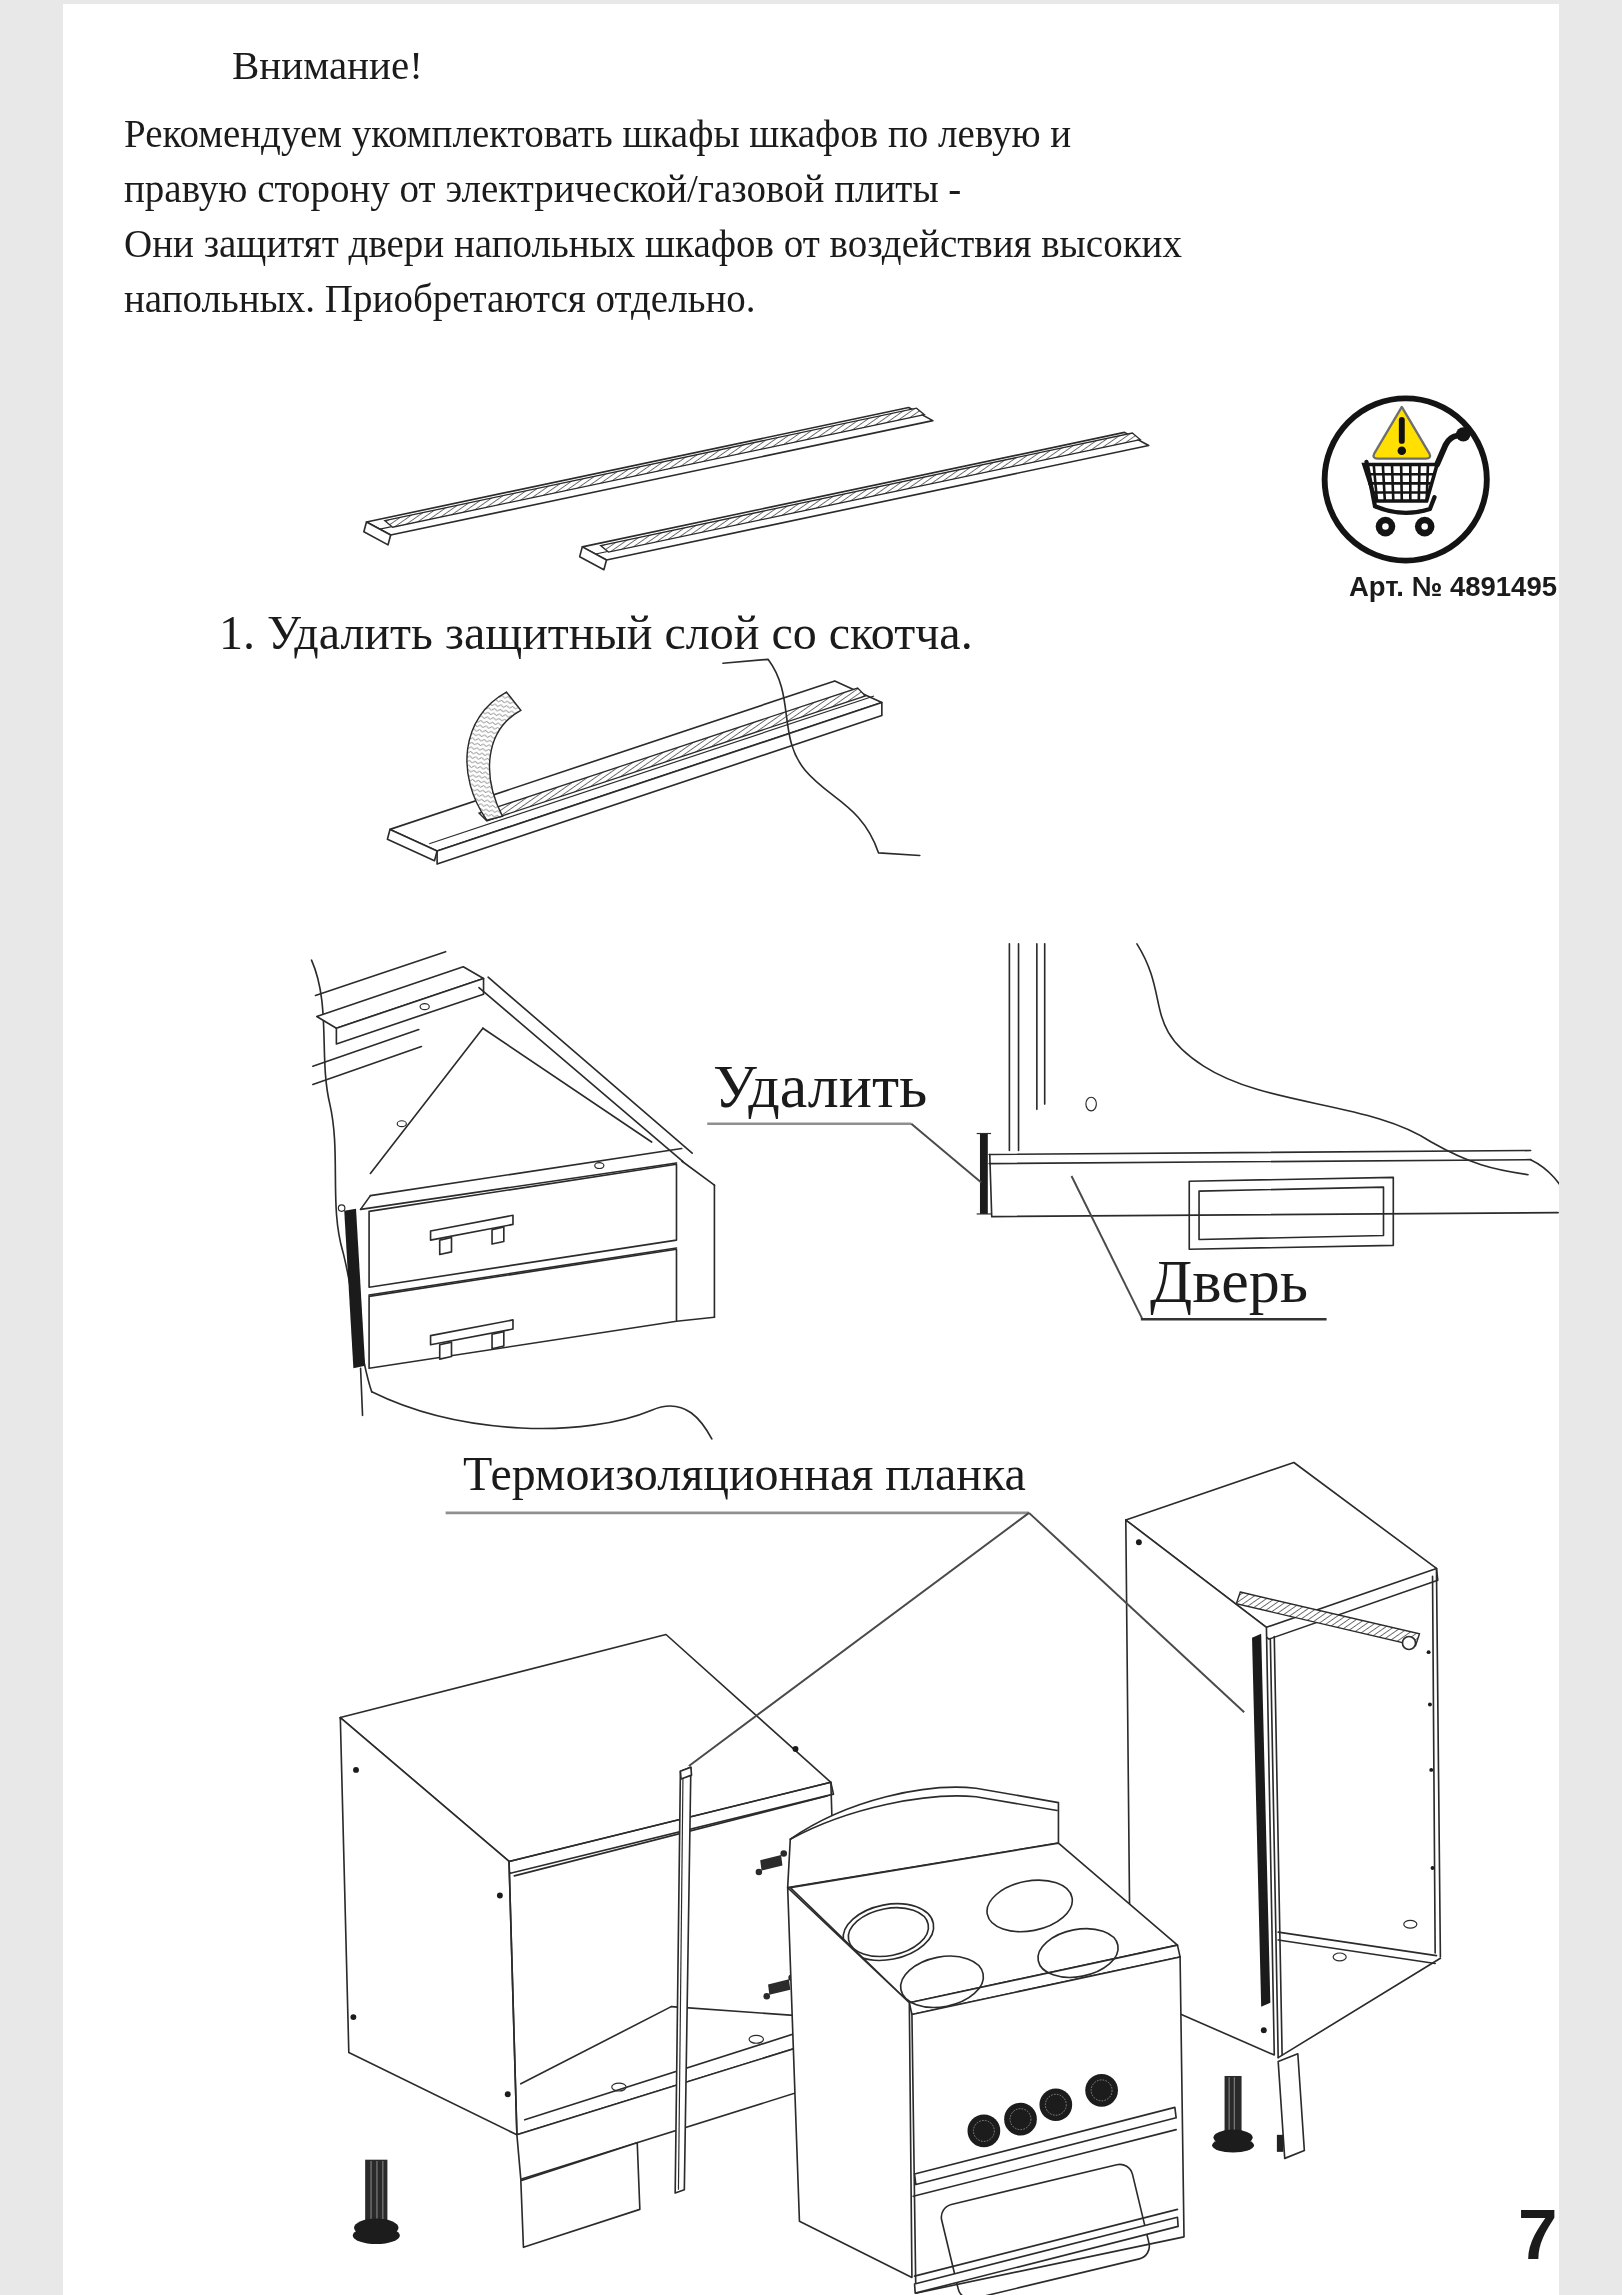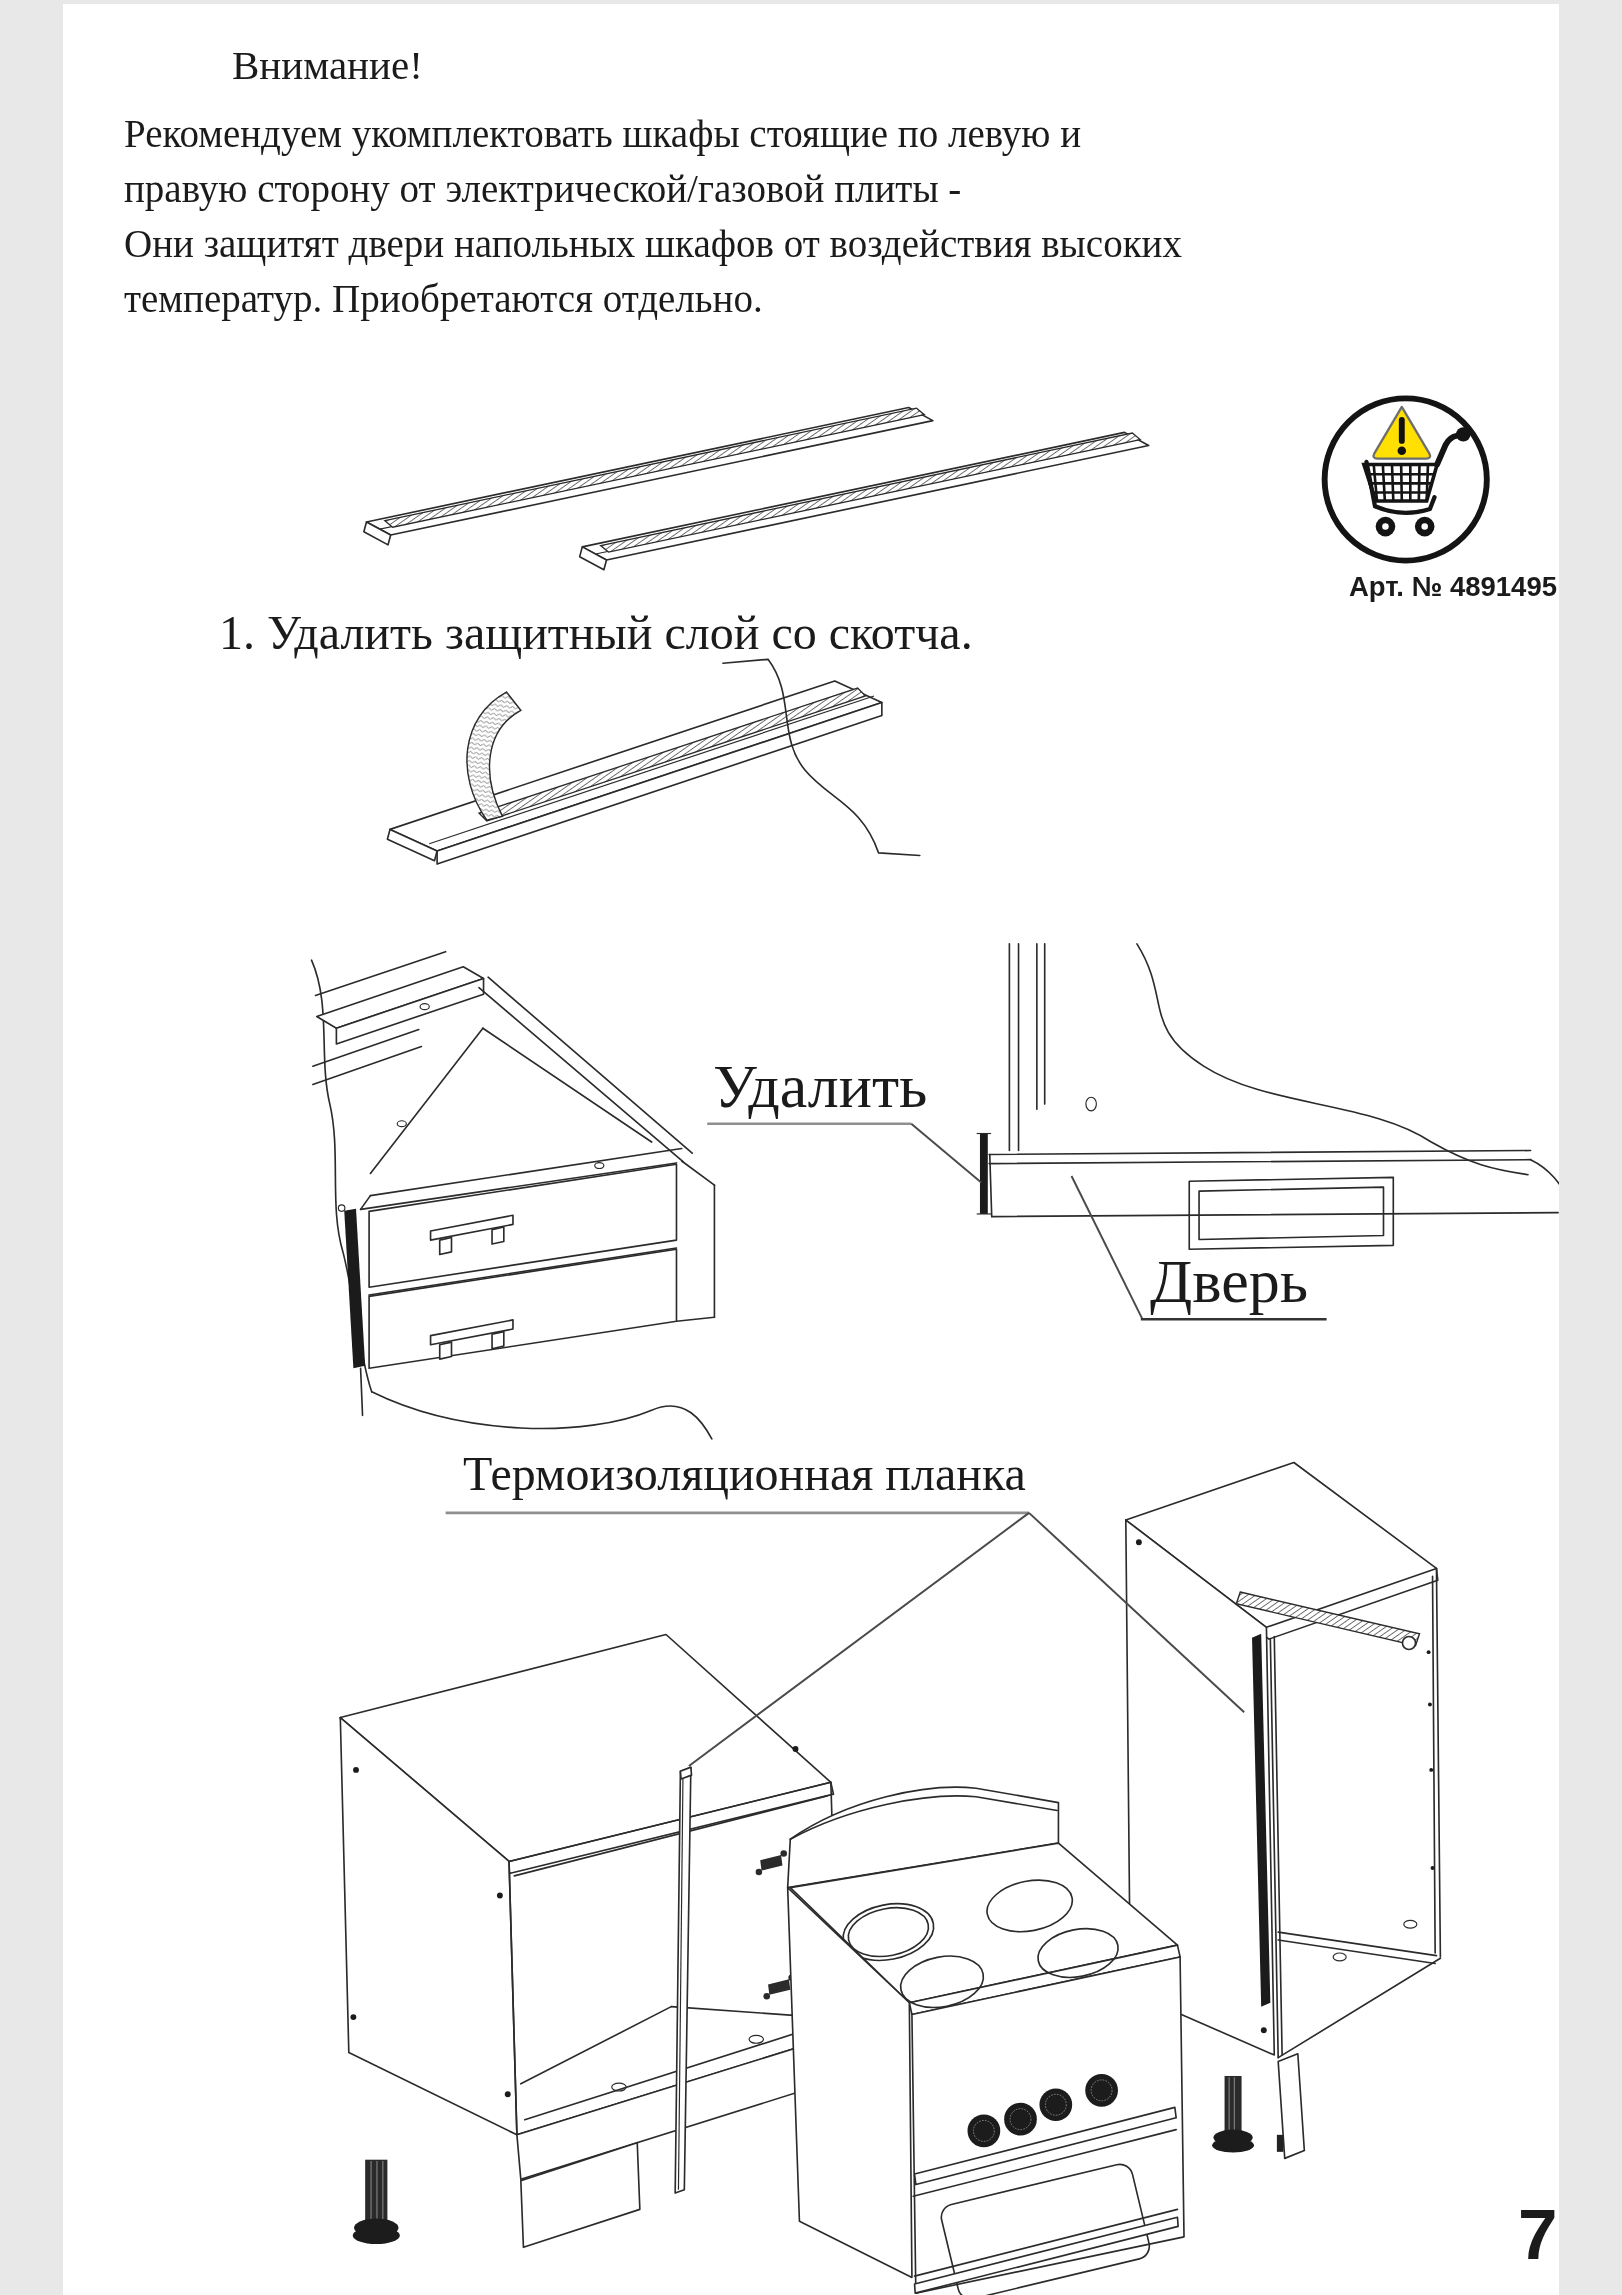--- a/index.html
+++ b/index.html
@@ -278,24 +278,24 @@
 
       <line class="grayline" x1="585" y1="2307" x2="1477" y2="2307"></line>
       <line class="leader" x1="1477" y1="2307" x2="957" y2="2694"></line>
       <line class="leader" x1="1477" y1="2307" x2="1806" y2="2612"></line>
     </g>
   </svg>
 
   <div class="abs title" style="left:169px;top:37px;">Внимание!</div>
 
   <div class="abs" style="left:61px;top:102px;">
-    <div class="body-line">Рекомендуем укомплектовать шкафы стоящие по левую и</div>
+    <div class="body-line">Рекомендуем укомплектовать шкафы шкафов по левую и</div>
     <div class="body-line">правую сторону от электрической/газовой плиты -</div>
     <div class="body-line">Они защитят двери напольных шкафов от воздействия высоких</div>
-    <div class="body-line">температур. Приобретаются отдельно.</div>
+    <div class="body-line">напольных. Приобретаются отдельно.</div>
   </div>
 
   <div class="abs sans-bold art-caption" style="left:1272px;top:567px;">Арт. № 4891495</div>
 
   <div class="abs step" style="left:156px;top:601px;">1. Удалить защитный слой со скотча.</div>
 
 
   <div class="abs big-label" style="left:650px;top:1047px;">Удалить</div>
 
   <div class="abs big-label" style="left:1087px;top:1242px;">Дверь</div>

